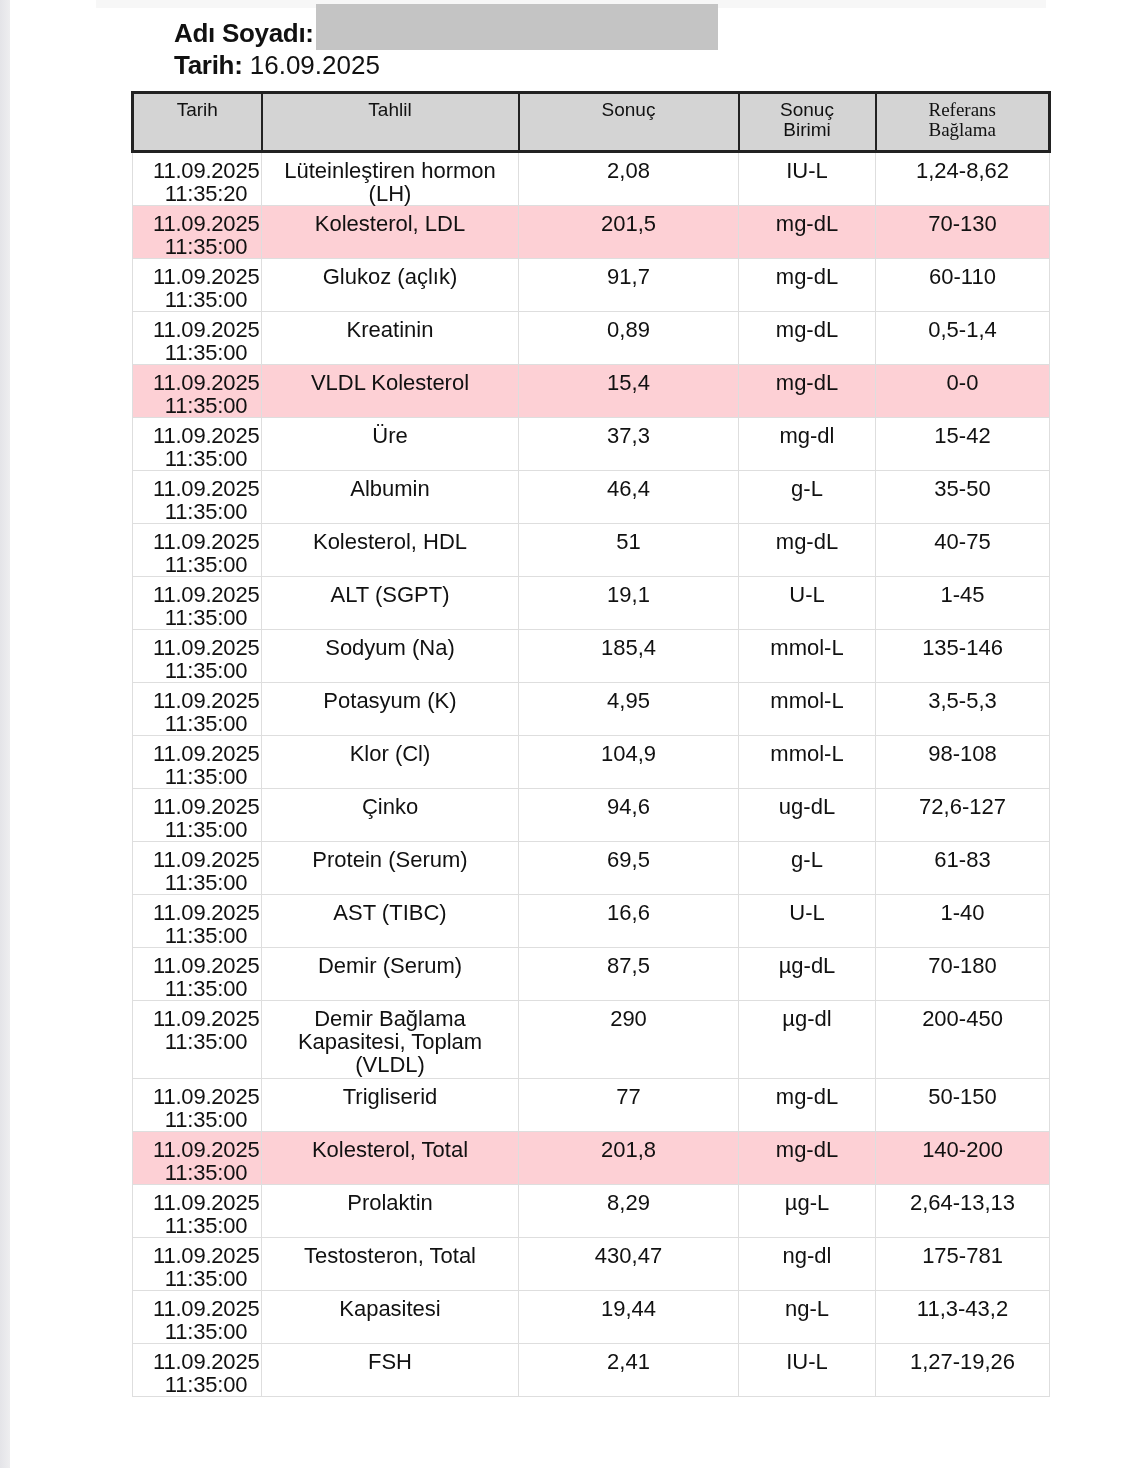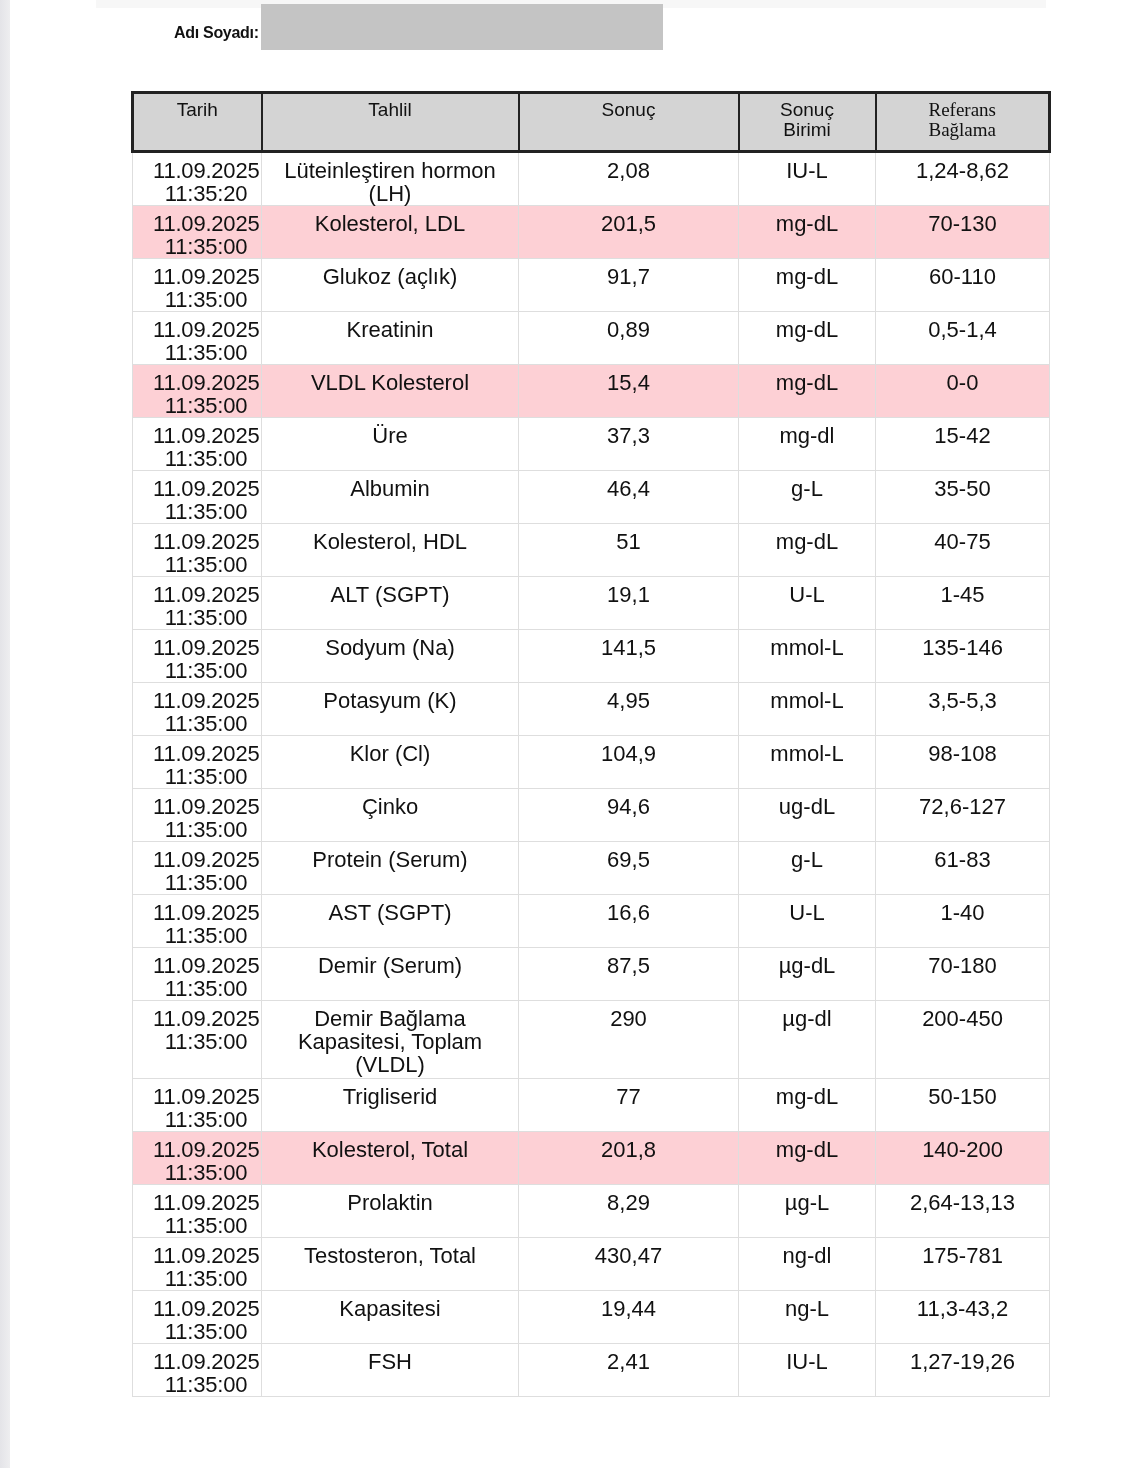--- a/index.html
+++ b/index.html
@@ -13,21 +13,21 @@
     .left-gutter {
       position: absolute; left: 0; top: 0; width: 10px; height: 1468px;
       background: linear-gradient(to right, #e4e4e8, #eeeef0);
     }
     .top-strip {
       position: absolute; left: 96px; top: 0; width: 950px; height: 8px;
       background: #f7f7f7;
     }
     .header-info {
       position: absolute; left: 174px; top: 18px;
-      font-size: 16px; line-height: 30px;
+      font-size: 26px; line-height: 30px;
     }
     .header-info .lbl { font-weight: bold; letter-spacing: -0.3px; }
     .name-line { display: flex; align-items: center; height: 30px; }
     .redacted {
       display: inline-block; width: 402px; height: 46px; background: #c4c4c4;
       margin-left: 2px; position: relative; top: -6px;
     }
     .date-line { height: 30px; margin-top: 2px; }
     .date-line .val { font-weight: normal; }
 
@@ -76,20 +76,24 @@
 <body>
 
 <div class="left-gutter"></div>
 <div class="top-strip"></div>
 
 <div class="header-info">
   <div class="name-line">
     <span class="lbl">Adı Soyadı:</span>
     <span class="redacted"></span>
   </div>
+  <div class="date-line">
+    <span class="lbl">Tarih:</span>
+    <span class="val">16.09.2025</span>
+  </div>
 </div>
 
 <table class="results">
   <colgroup>
     <col class="c1">
       <col class="c2">
       <col class="c3">
       <col class="c4">
       <col class="c5">
   </colgroup>
@@ -204,21 +208,21 @@
         <td>19,1</td>
         <td>U-L</td>
         <td>1-45</td>
       </tr>
       <tr>
         <td class="date">
           <span class="ttl">11.09.2025</span>
           <span class="ttl">11:35:00</span>
         </td>
         <td>Sodyum (Na)</td>
-        <td>141,5</td>
+        <td>185,4</td>
         <td>mmol-L</td>
         <td>135-146</td>
       </tr>
       <tr>
         <td class="date">
           <span class="ttl">11.09.2025</span>
           <span class="ttl">11:35:00</span>
         </td>
         <td>Potasyum (K)</td>
         <td>4,95</td>
@@ -253,21 +257,21 @@
         <td>Protein (Serum)</td>
         <td>69,5</td>
         <td>g-L</td>
         <td>61-83</td>
       </tr>
       <tr>
         <td class="date">
           <span class="ttl">11.09.2025</span>
           <span class="ttl">11:35:00</span>
         </td>
-        <td>AST (SGPT)</td>
+        <td>AST (TIBC)</td>
         <td>16,6</td>
         <td>U-L</td>
         <td>1-40</td>
       </tr>
       <tr>
         <td class="date">
           <span class="ttl">11.09.2025</span>
           <span class="ttl">11:35:00</span>
         </td>
         <td>Demir (Serum)</td>

